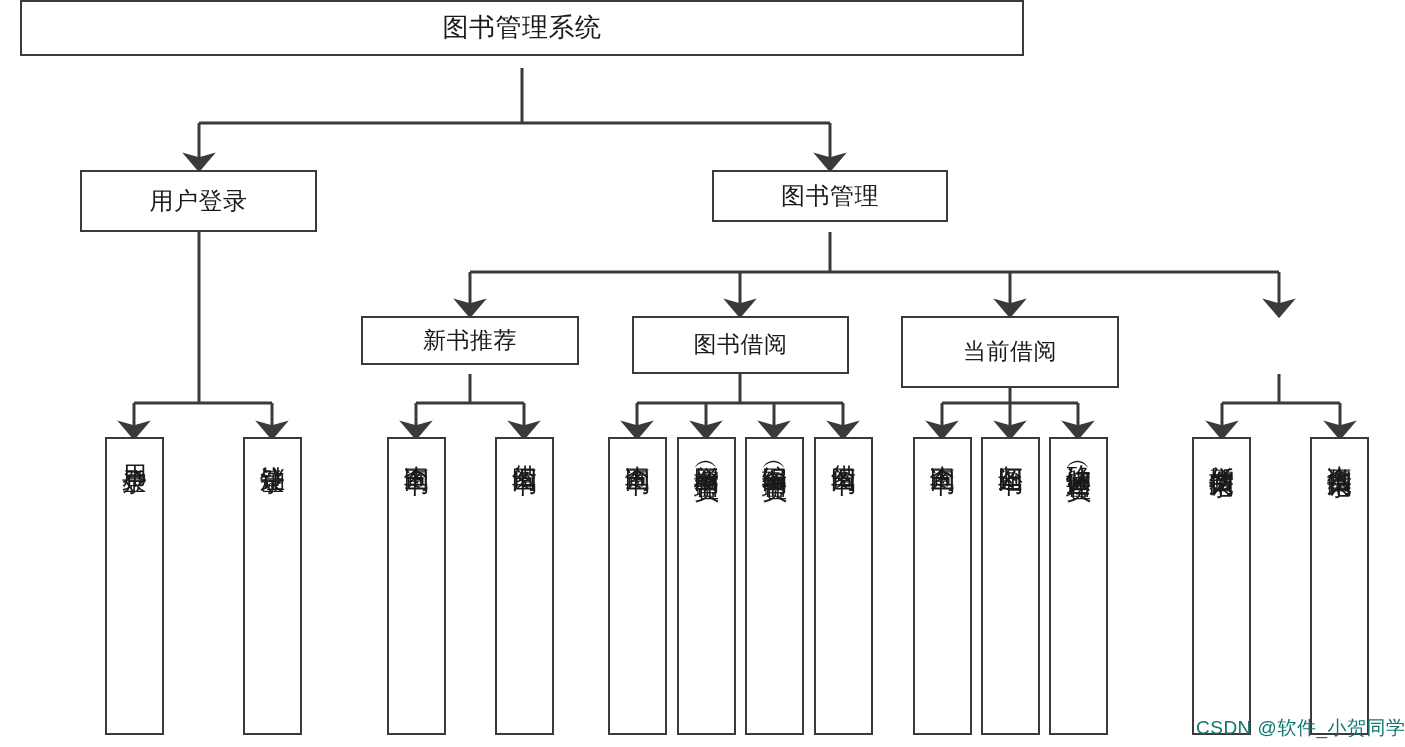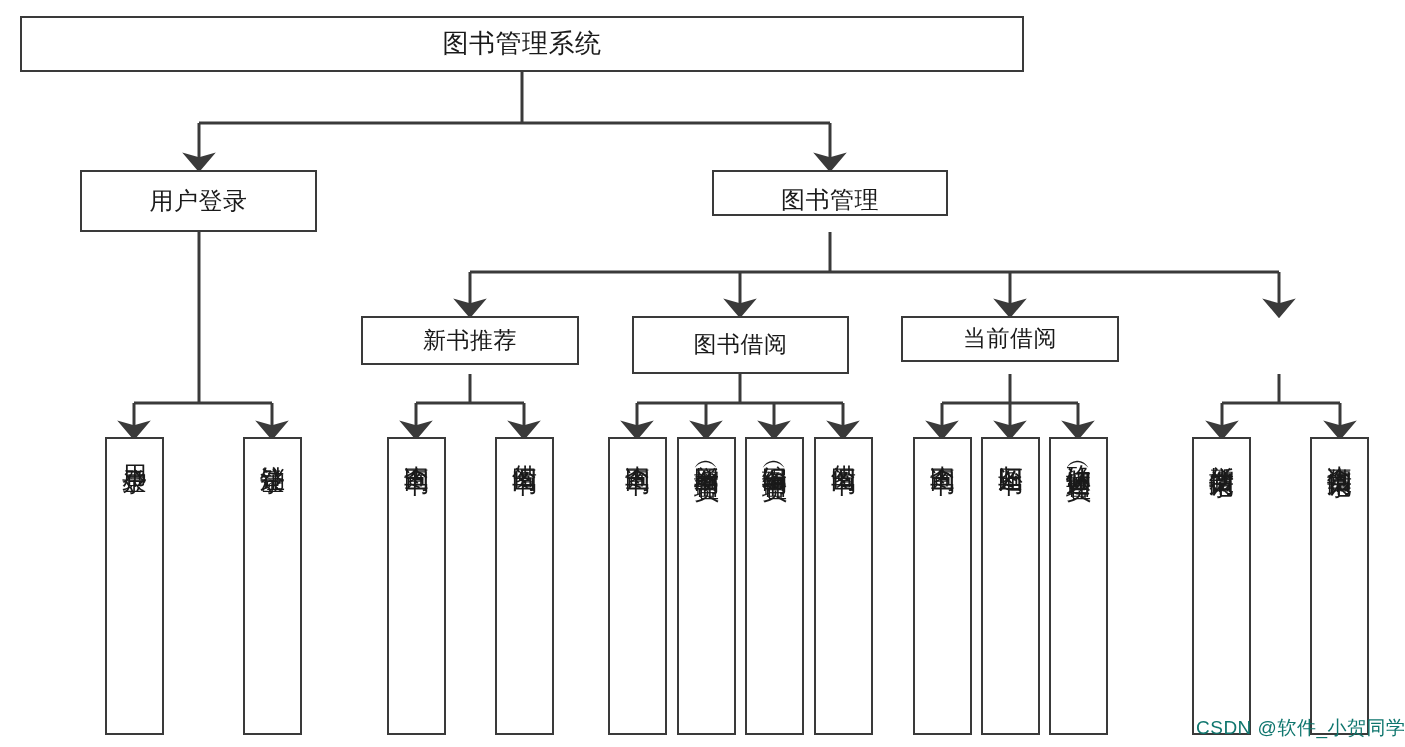--- a/index.html
+++ b/index.html
@@ -124,38 +124,38 @@
       <path d="M1010,403 L1010,430" marker-end="url(#arw)"></path>
       <path d="M1078,403 L1078,430" marker-end="url(#arw)"></path>
 
       <path d="M1279,374 L1279,403"></path>
       <path d="M1222,403 L1340,403"></path>
       <path d="M1222,403 L1222,430" marker-end="url(#arw)"></path>
       <path d="M1340,403 L1340,430" marker-end="url(#arw)"></path>
     </g>
   </svg>
 
-  <div class="node root" style="left:20px; top:16px; width:1004px; height:56px;">
+  <div class="node root" style="left:20px; top:0; width:1004px; height:56px;">
     <span class="label">图书管理系统</span>
   </div>
 
   <div class="node level2" style="left:80px; top:170px; width:237px; height:62px;">
     <span class="label">用户登录</span>
   </div>
-  <div class="node level2" style="left:712px; top:170px; width:236px; height:46px;align-items:flex-end;">
+  <div class="node level2" style="left:712px; top:170px; width:236px; height:52px;">
     <span class="label">图书管理</span>
   </div>
 
   <div class="node level3" style="left:361px; top:316px; width:218px; height:49px;">
     <span class="label">新书推荐</span>
   </div>
   <div class="node level3" style="left:632px; top:316px; width:217px; height:58px;justify-content:center;">
     <span class="label">图书借阅</span>
   </div>
-  <div class="node level3" style="left:901px; top:316px; width:218px; height:46px;">
+  <div class="node level3" style="left:901px; top:316px; width:218px; height:72px;">
     <span class="label">当前借阅</span>
   </div>
 
   <div class="node leaf" style="left:105px; top:437px; width:59px; height:298px;">
     <span class="label">用户登录</span>
   </div>
   <div class="node leaf" style="left:243px; top:437px; width:59px; height:298px;">
     <span class="label">注销登录</span>
   </div>
 

